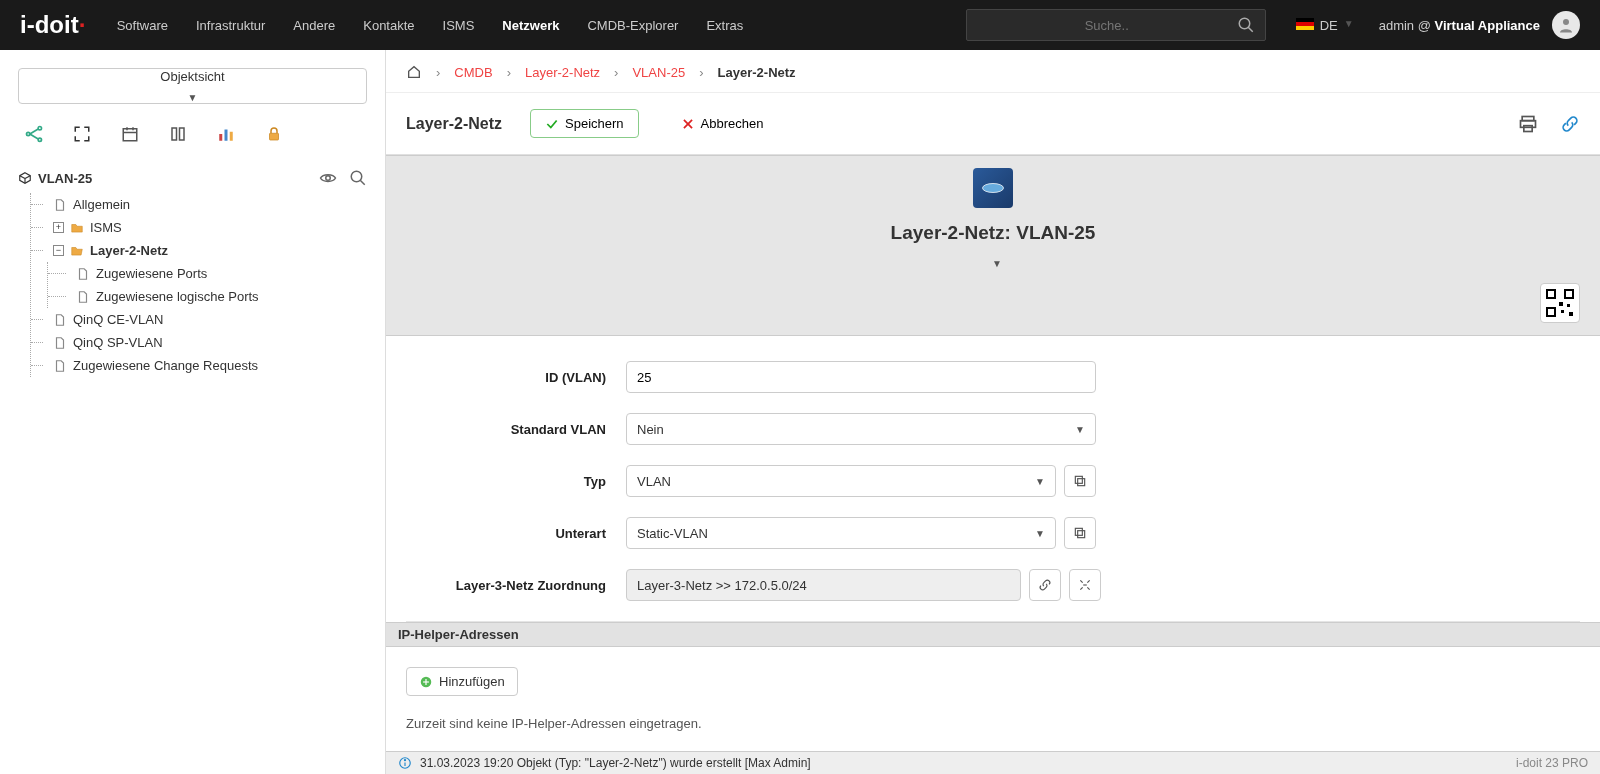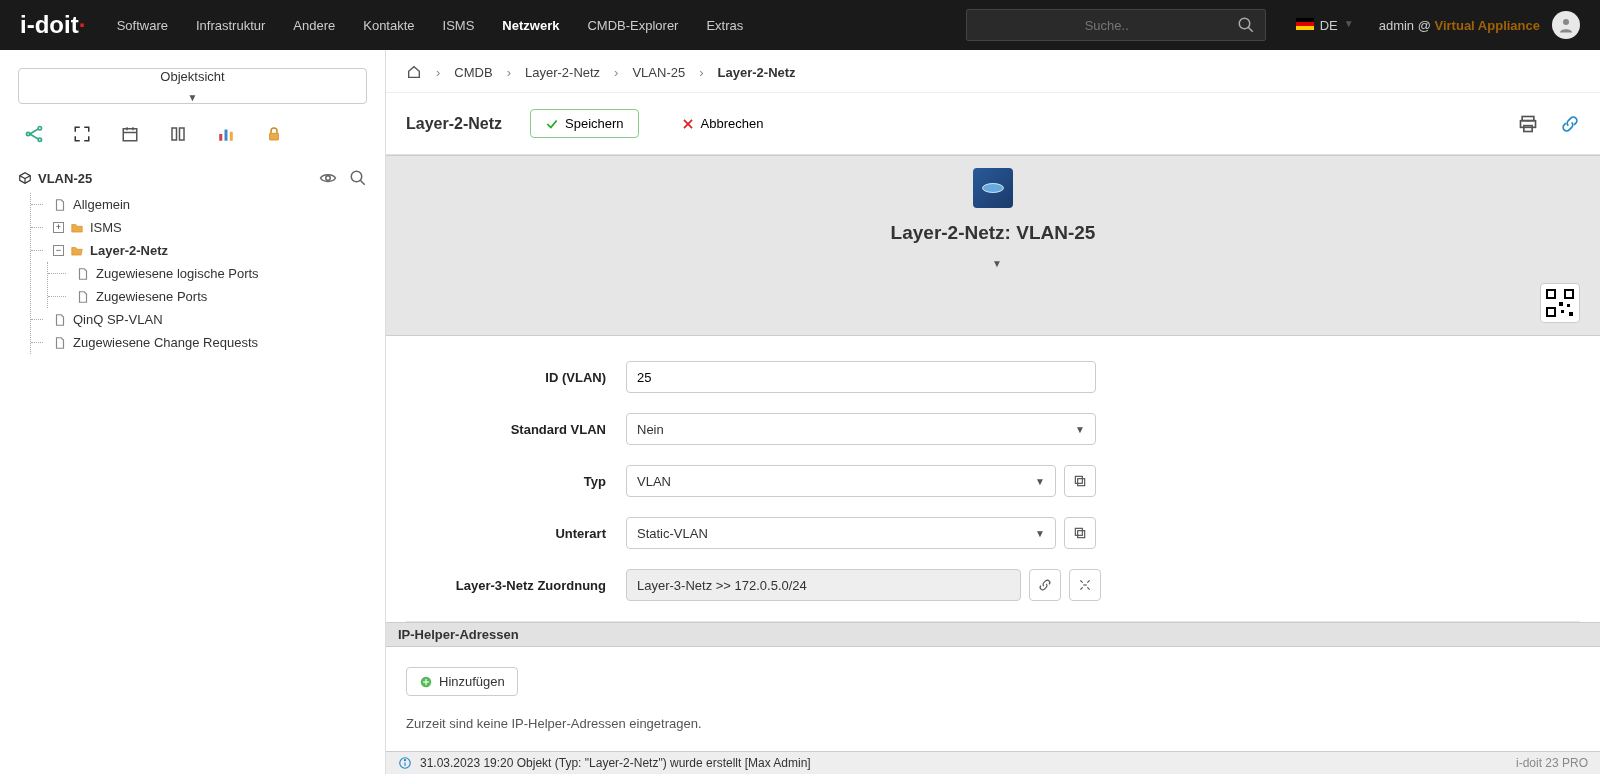--- a/index.html
+++ b/index.html
@@ -8,40 +8,40 @@
 .logo { font-size: 24px; font-weight: bold; color: #fff; margin-right: 30px; display:flex; align-items:center;}
 .nav-menu { display: flex; gap: 28px; flex: 1; }
 .nav-item { cursor: pointer; color: #ccc; }
 .nav-item.active { color: #fff; font-weight: bold; }
 .search-box { background: #2a2a2a; border: 1px solid #444; width: 300px; height: 32px; display: flex; align-items: center; padding: 0 10px; margin-right: 30px; border-radius:2px;}
 .search-box input { background: transparent; border: none; color: #ec4899; flex: 1; outline: none; font-size:13px;text-align:center;}
 .search-box svg { width:18px; height:18px; }
 .lang { display: flex; gap: 6px; margin-right: 25px; cursor: pointer; }
 .flag { width: 18px; height: 12px; background: linear-gradient(to bottom, #000 33%, #d00 33%, #d00 66%, #fc0 66%); }
 .user-info { margin-right: 12px; }
-.user-info b { color:#a16207; }
+.user-info b { color:#ffffff; }
 .avatar { width: 28px; height: 28px; background: #e8e8e8; border-radius: 50%; display: flex; align-items: center; justify-content: center; }
 .main { display: flex; height: calc(100vh - 50px); }
 .sidebar { width: 386px; border-right: 1px solid #ddd; padding: 18px; overflow-y: auto; position:relative; }
 .dropdown-select { width: 100%; height: 36px; border: 1px solid #ccc; border-radius: 4px; display: flex; align-items: center; justify-content: space-between; padding: 0 12px; margin-bottom: 20px; cursor: pointer; background:#fff;flex-direction:column;}
 .icon-row { display: flex; gap: 28px; margin-bottom: 25px; padding-left:6px; }
 .icon-row .ic { cursor: pointer; width:20px; height:20px; display:flex; align-items:center; justify-content:center;}
 .tree { font-size: 13px; }
 .tree-root { display:flex; align-items:center; justify-content:space-between; margin-bottom:6px;}
 .tree-root-label { display:flex; align-items:center; gap:6px; font-weight:bold;}
 .tree-actions { display:flex; gap:12px; }
 .tree-node { display: flex; align-items: center; gap: 6px; padding: 4px 0; cursor: pointer; }
 .tree-children { margin-left: 12px; border-left: 1px dotted #aaa; padding-left: 0; }
 .tree-children .tree-node::before { content:""; width:12px; border-bottom:1px dotted #aaa; margin-right:4px;}
 .tree-sub { margin-left:16px; border-left:1px dotted #aaa;}
 .tree-sub .tree-node::before { content:""; width:18px; border-bottom:1px dotted #aaa; margin-right:4px;}
 .exp { width:11px; height:11px; border:1px solid #888; display:inline-flex; align-items:center; justify-content:center; font-size:9px; line-height:1; background:#fff; flex-shrink:0;}
 .content { flex: 1; display: flex; flex-direction: column; overflow:hidden;}
 .breadcrumb { padding: 14px 20px 12px; display: flex; align-items: center; gap: 14px; font-size: 13px; border-bottom:1px solid #eee; }
-.bc-link { color:#404040; cursor:pointer; }
+.bc-link { color:#ef4444; cursor:pointer; }
 .bc-sep { color:#888; }
 .bc-cur { font-weight:bold; }
 .action-bar { padding: 16px 20px; display: flex; align-items: center; gap: 28px; border-bottom: 1px solid #e0e0e0; }
 .action-title { font-size: 16px; font-weight: bold; }
 .btn { border: 1px solid #ccc; background: #fff; padding: 6px 14px; border-radius: 4px; cursor: pointer; display: flex; align-items: center; gap: 6px; font-size:13px;}
 .btn.save { border-color:#8c8; }
 .btn.cancel { border:none; }
 .action-right { margin-left:auto; display:flex; gap:22px;}
 .obj-header { background: #e6e6e6; padding: 12px 20px; display: flex; align-items: center; gap: 14px; border-top:1px solid #ccc; border-bottom:1px solid #ccc;flex-direction:column;}
 .obj-icon { width: 40px; height: 40px; background: linear-gradient(135deg,#2a5a9a,#1a3a6a); border-radius: 4px; display:flex; align-items:center; justify-content:center;}
@@ -199,28 +199,34 @@
           <svg width="14" height="14" viewBox="0 0 24 24" fill="#ea4" stroke="#c82">
               <path d="M3 6 L10 6 L12 9 L21 9 L19 19 L3 19 Z"></path>
             </svg>
           <b>Layer-2-Netz</b>
         </div>
         <div class="tree-sub">
           <div class="tree-node">
             <svg width="14" height="14" viewBox="0 0 24 24" fill="none" stroke="#888" stroke-width="2">
                 <path d="M6 3 L14 3 L18 7 L18 21 L6 21 Z"></path>
               </svg>
-            <span>Zugewiesene logische Ports</span>
+            <span>Zugewiesene Ports</span>
           </div>
           <div class="tree-node">
             <svg width="14" height="14" viewBox="0 0 24 24" fill="none" stroke="#888" stroke-width="2">
                 <path d="M6 3 L14 3 L18 7 L18 21 L6 21 Z"></path>
               </svg>
-            <span>Zugewiesene Ports</span>
+            <span>Zugewiesene logische Ports</span>
           </div>
+        </div>
+        <div class="tree-node">
+          <svg width="14" height="14" viewBox="0 0 24 24" fill="none" stroke="#888" stroke-width="2">
+              <path d="M6 3 L14 3 L18 7 L18 21 L6 21 Z"></path>
+            </svg>
+          <span>QinQ CE-VLAN</span>
         </div>
         <div class="tree-node">
           <svg width="14" height="14" viewBox="0 0 24 24" fill="none" stroke="#888" stroke-width="2">
               <path d="M6 3 L14 3 L18 7 L18 21 L6 21 Z"></path>
             </svg>
           <span>QinQ SP-VLAN</span>
         </div>
         <div class="tree-node">
           <svg width="14" height="14" viewBox="0 0 24 24" fill="none" stroke="#888" stroke-width="2">
               <path d="M6 3 L14 3 L18 7 L18 21 L6 21 Z"></path>

